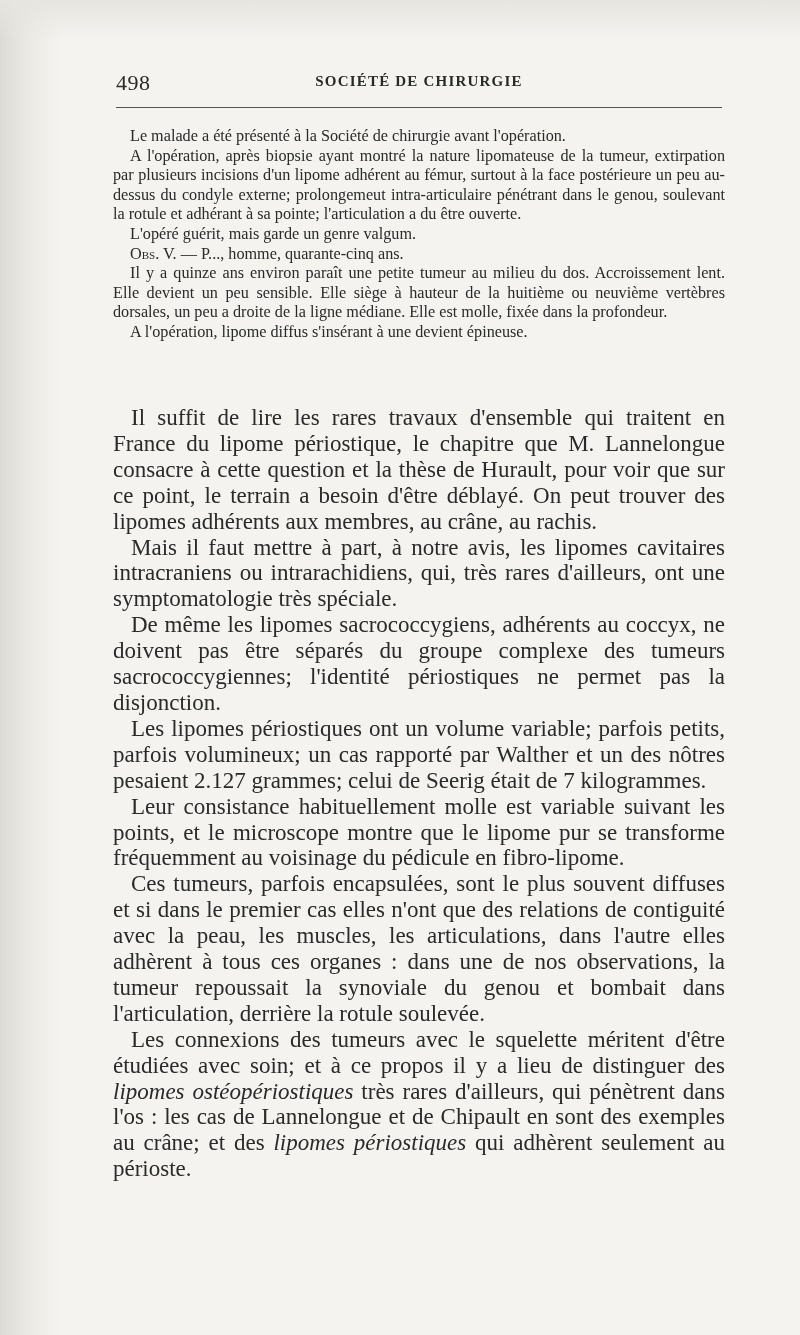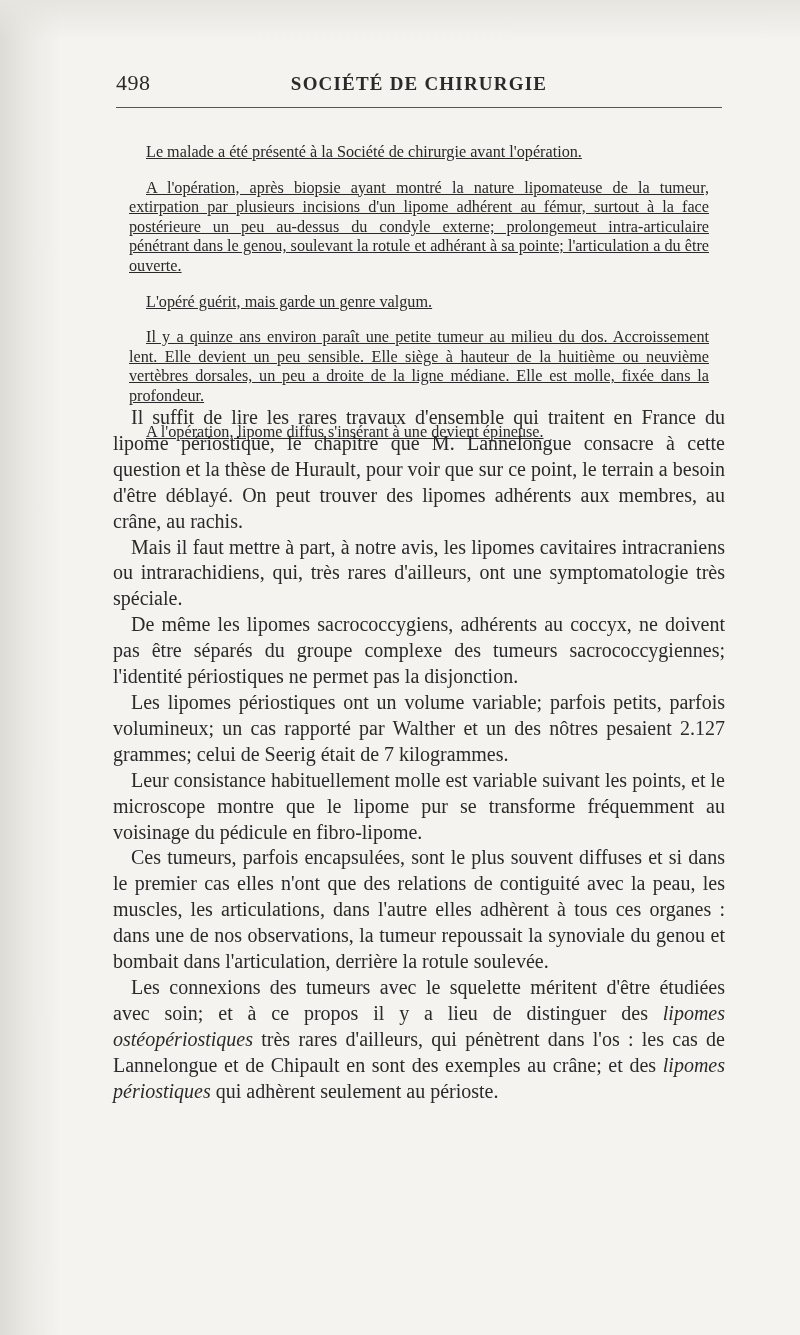--- a/index.html
+++ b/index.html
@@ -20,55 +20,56 @@
     }
     .header {
       position: absolute; left: 116px; top: 70px; width: 606px; height: 30px;
     }
     .page-number {
       position: absolute; left: 0; top: 0;
       font-size: 22px; letter-spacing: 0.5px;
     }
     .running-head {
       position: absolute; left: 0; right: 0; top: 3px; text-align: center;
-      font-size: 19px; font-weight: bold; letter-spacing: 1.2px;
+      font-size: 15px; font-weight: bold; letter-spacing: 1.2px;
     }
     .header-rule {
       position: absolute; left: 116px; top: 107px; width: 606px; height: 1px;
       background: #555;
     }
     .small-block {
       position: absolute; left: 113px; top: 127px; width: 612px;
       font-size: 16.2px; line-height: 19.6px; text-align: justify;
     }
-    .small-block p { margin: 16px; text-indent: 17px; text-decoration: underline; }
+    .small-block p { margin: 0; text-indent: 17px; }
     .sc { font-variant: small-caps; }
     .body-block {
       position: absolute; left: 113px; top: 405px; width: 612px;
-      font-size: 20px; line-height: 25.9px; text-align: justify;
+      font-size: 23px; line-height: 25.9px; text-align: justify;
     }
     .body-block p { margin: 0; text-indent: 18px; }
     em { font-style: italic; }
   </style>
 </head>
 <body>
 
 <div class="edge-shade"></div>
 <div class="top-shade"></div>
 
 <div class="header">
   <span class="page-number">498</span>
   <div class="running-head">SOCIÉTÉ DE CHIRURGIE</div>
 </div>
 <div class="header-rule"></div>
 
 <div class="small-block">
   <p>Le malade a été présenté à la Société de chirurgie avant l'opération.</p>
   <p>A l'opération, après biopsie ayant montré la nature lipomateuse de la tumeur, extirpation par plusieurs incisions d'un lipome adhérent au fémur, surtout à la face postérieure un peu au-dessus du condyle externe; prolongemeut intra-articulaire pénétrant dans le genou, soulevant la rotule et adhérant à sa pointe; l'articulation a du être ouverte.</p>
   <p>L'opéré guérit, mais garde un genre valgum.</p>
+  <p><span class="sc">Obs. V.</span><span> — P..., homme, quarante-cinq ans.</span></p>
   <p>Il y a quinze ans environ paraît une petite tumeur au milieu du dos. Accroissement lent. Elle devient un peu sensible. Elle siège à hauteur de la huitième ou neuvième vertèbres dorsales, un peu a droite de la ligne médiane. Elle est molle, fixée dans la profondeur.</p>
   <p>A l'opération, lipome diffus s'insérant à une devient épineuse.</p>
 </div>
 
 <div class="body-block">
   <p>Il suffit de lire les rares travaux d'ensemble qui traitent en France du lipome périostique, le chapitre que M. Lannelongue consacre à cette question et la thèse de Hurault, pour voir que sur ce point, le terrain a besoin d'être déblayé. On peut trouver des lipomes adhérents aux membres, au crâne, au rachis.</p>
   <p>Mais il faut mettre à part, à notre avis, les lipomes cavitaires intracraniens ou intrarachidiens, qui, très rares d'ailleurs, ont une symptomatologie très spéciale.</p>
   <p>De même les lipomes sacrococcygiens, adhérents au coccyx, ne doivent pas être séparés du groupe complexe des tumeurs sacrococcygiennes; l'identité périostiques ne permet pas la disjonction.</p>
   <p>Les lipomes périostiques ont un volume variable; parfois petits, parfois volumineux; un cas rapporté par Walther et un des nôtres pesaient 2.127 grammes; celui de Seerig était de 7 kilogrammes.</p>
   <p>Leur consistance habituellement molle est variable suivant les points, et le microscope montre que le lipome pur se transforme fréquemment au voisinage du pédicule en fibro-lipome.</p>

